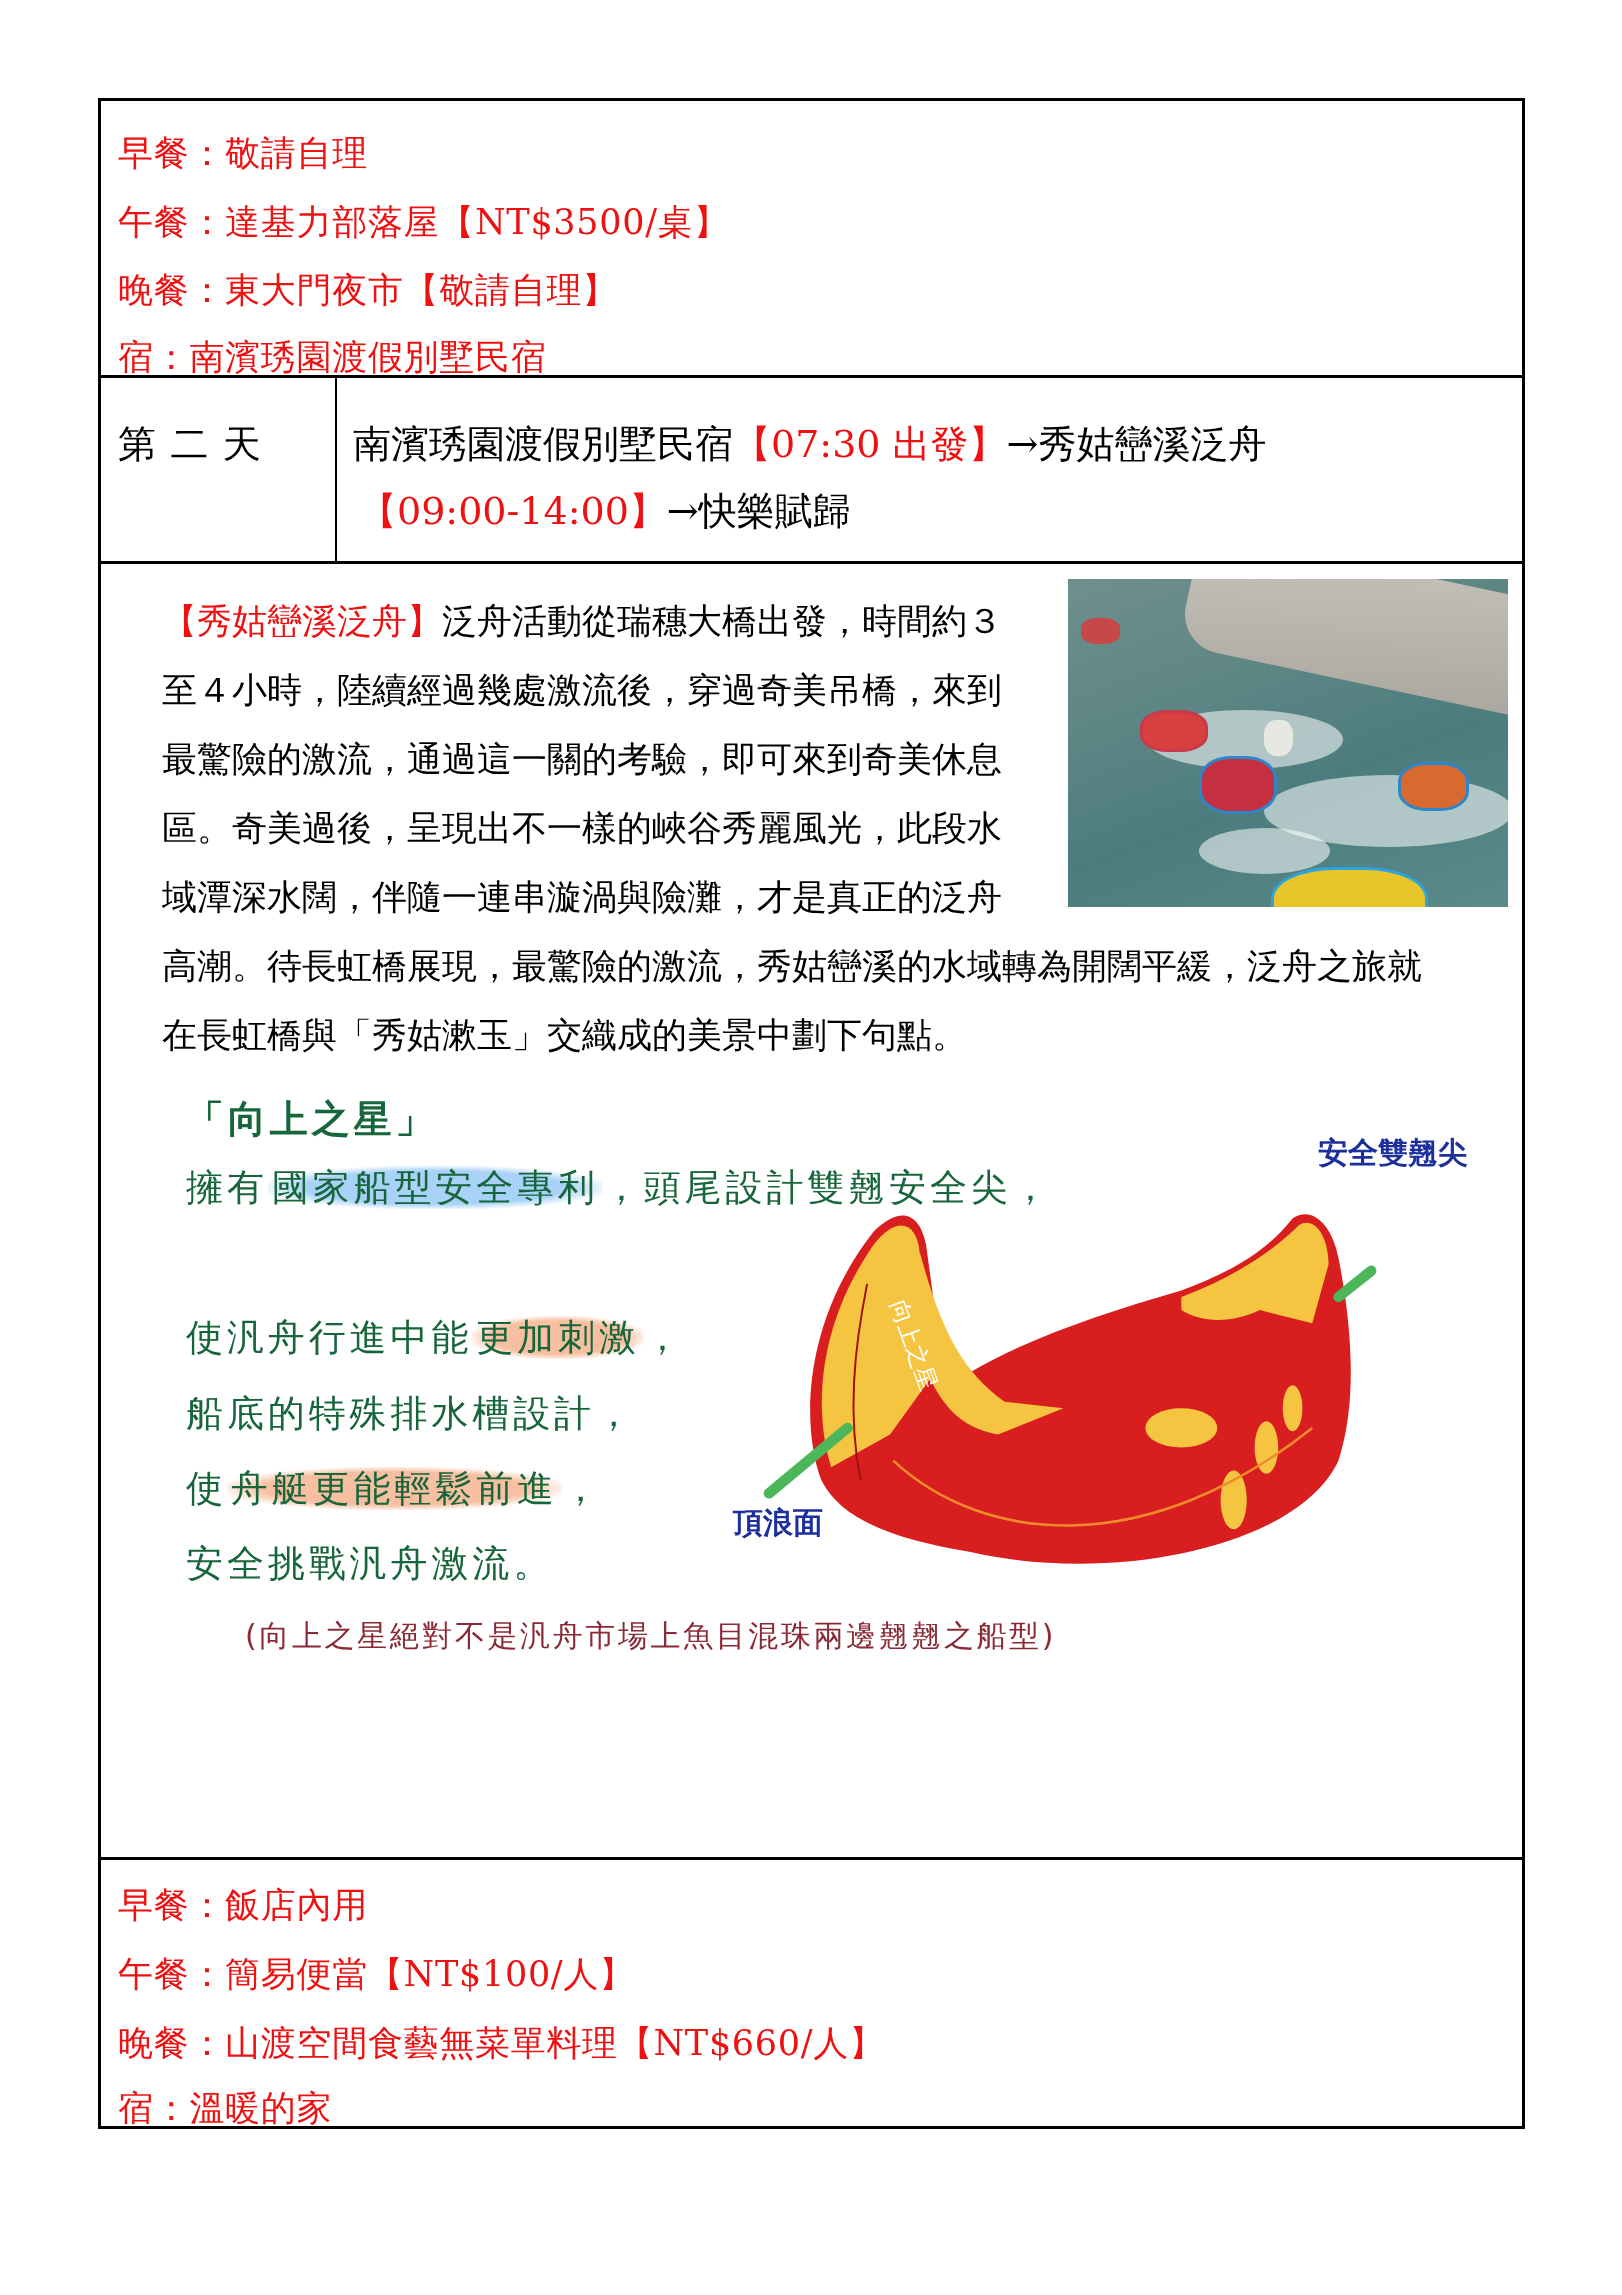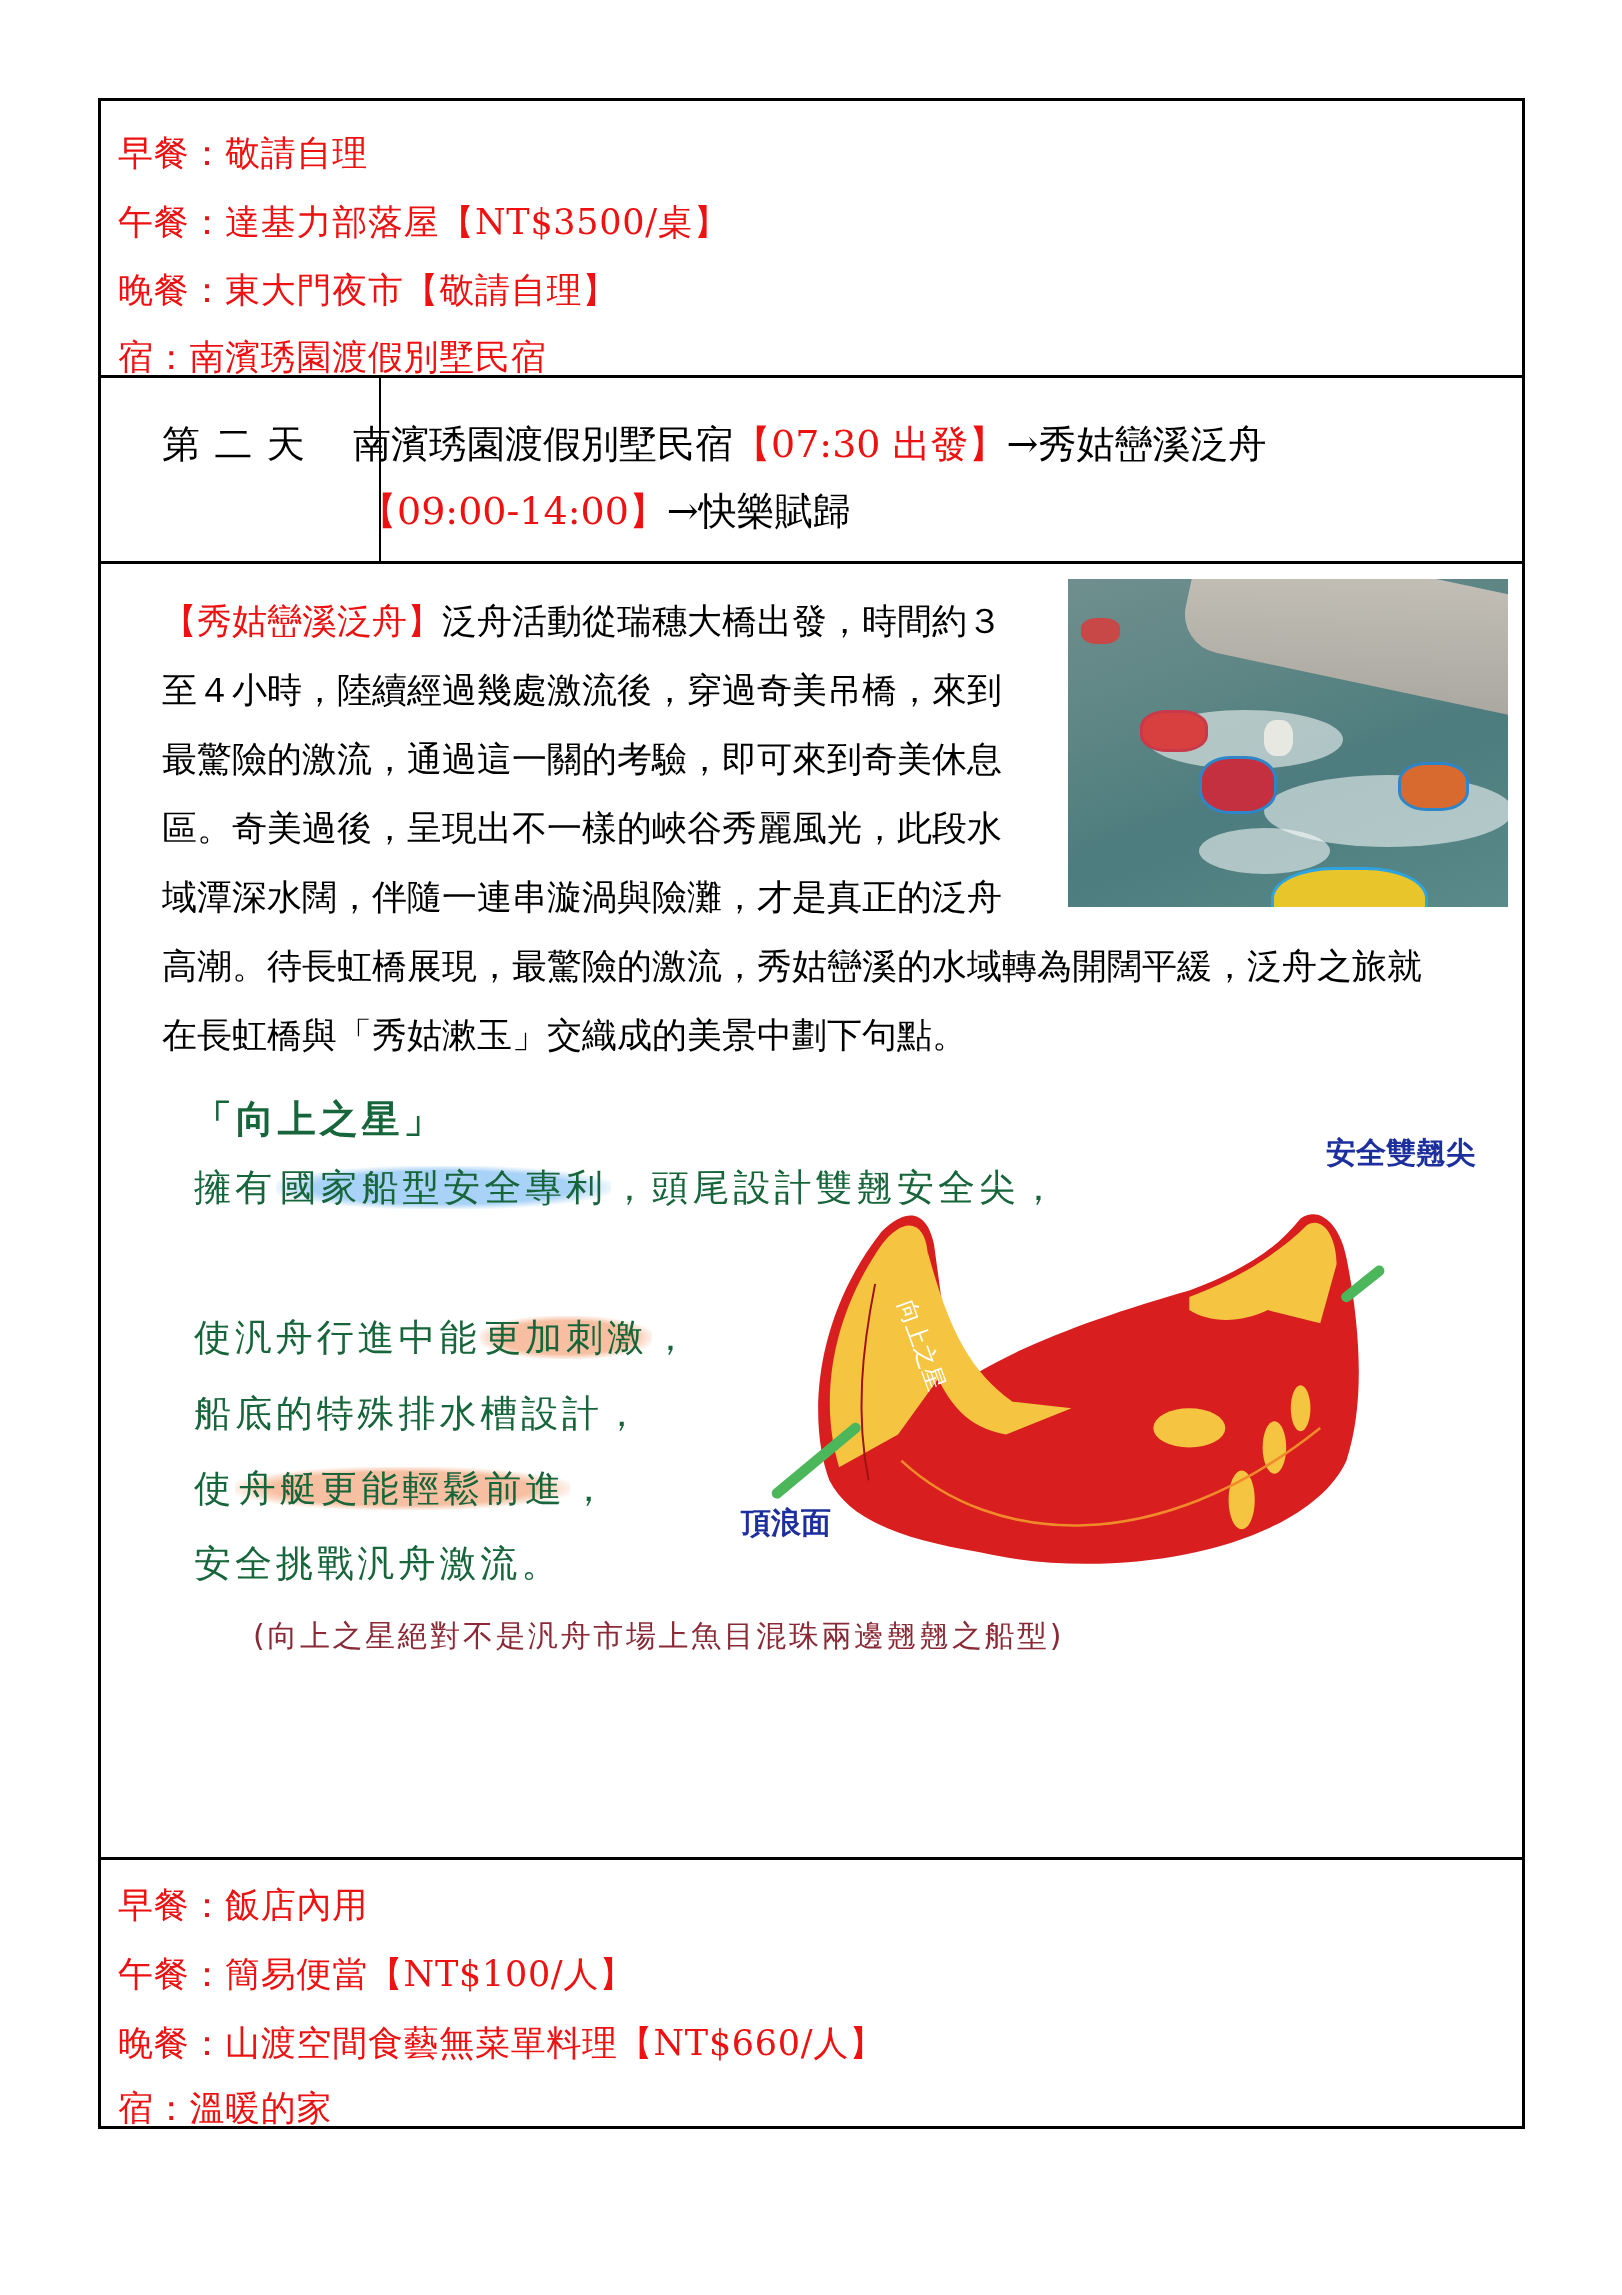--- a/index.html
+++ b/index.html
@@ -9,32 +9,32 @@
          border:3.3px solid #000; box-sizing:border-box; }
   .row { position:absolute; left:0; right:0; box-sizing:border-box; }
   .row + .row { border-top:3.3px solid #000; }
   .r1 { top:0; height:274px;margin-top:8px; }
   .r2 { top:274px; height:186px; }
   .r3 { top:460px; height:1296px; }
   .r4 { top:1756px; height:192px;text-align:right; }
   .red { color:#ee1111; }
   .blk { color:#000; }
   .line { position:absolute; left:17px; font-size:35px; line-height:39px; white-space:nowrap; letter-spacing:0.7px; }
-  .day-cell { position:absolute; left:0; top:0; bottom:0; width:234px; border-right:2px solid #000;margin-left:44px; }
+  .day-cell { position:absolute; left:0; top:0; bottom:0; width:234px; border-right:2px solid #000; }
   .day-label { position:absolute; left:17px; top:43px; font-size:38px; line-height:46px; letter-spacing:14.4px; }
   .route { position:absolute; left:252px; font-size:38px; line-height:46px; white-space:nowrap; }
   .para { position:absolute; left:17px; top:23px; width:1394px; font-size:35px; line-height:69px; }
   .para .w { display:block; white-space:nowrap;margin-left:44px; }
   .photo { position:absolute; left:967px; top:15px; width:440px; height:328px; overflow:hidden;
            background:linear-gradient(160deg,#6f8f8e 0%,#5c8584 35%,#4d7c7e 60%,#5b8a8a 100%); }
   .photo .bank { position:absolute; left:118px; top:-13px; width:366px; height:118px;
                  background:linear-gradient(170deg,#c9c5bd,#a9a79f); transform:rotate(12deg); border-radius:0 0 0 39px; }
   .photo .foam { position:absolute; border-radius:50%; background:rgba(255,255,255,0.55); }
   .photo .raft { position:absolute; border-radius:40%; border:3.9px solid #2a6db2; }
-  .illus { position:absolute; left:54px; top:517px; width:1309px; height:654px; }
+  .illus { position:absolute; left:46px; top:517px; width:1309px; height:654px; }
   .g { position:absolute; color:#17653a; font-family:"DejaVu Sans","Liberation Sans",sans-serif; font-size:37px; white-space:nowrap; letter-spacing:3.9px; }
   .hl-blue { background:radial-gradient(ellipse at center, rgba(140,195,245,0.75) 55%, rgba(140,195,245,0) 75%); border-radius:19.6px; padding:0 3.9px; }
   .hl-orange { background:radial-gradient(ellipse at center, rgba(245,170,130,0.75) 55%, rgba(245,170,130,0) 75%); border-radius:19.6px; padding:0 3.9px; }
   .note { position:absolute; color:#8a2a36; font-family:"DejaVu Sans","Liberation Sans",sans-serif; font-size:30px; white-space:nowrap; letter-spacing:2.6px; }
   .blue-label { position:absolute; color:#1d2f9c; font-family:"DejaVu Sans","Liberation Sans",sans-serif; font-weight:bold; font-size:30px; white-space:nowrap; }
 </style>
 </head>
 <body>
 
 <div class="tbl">

